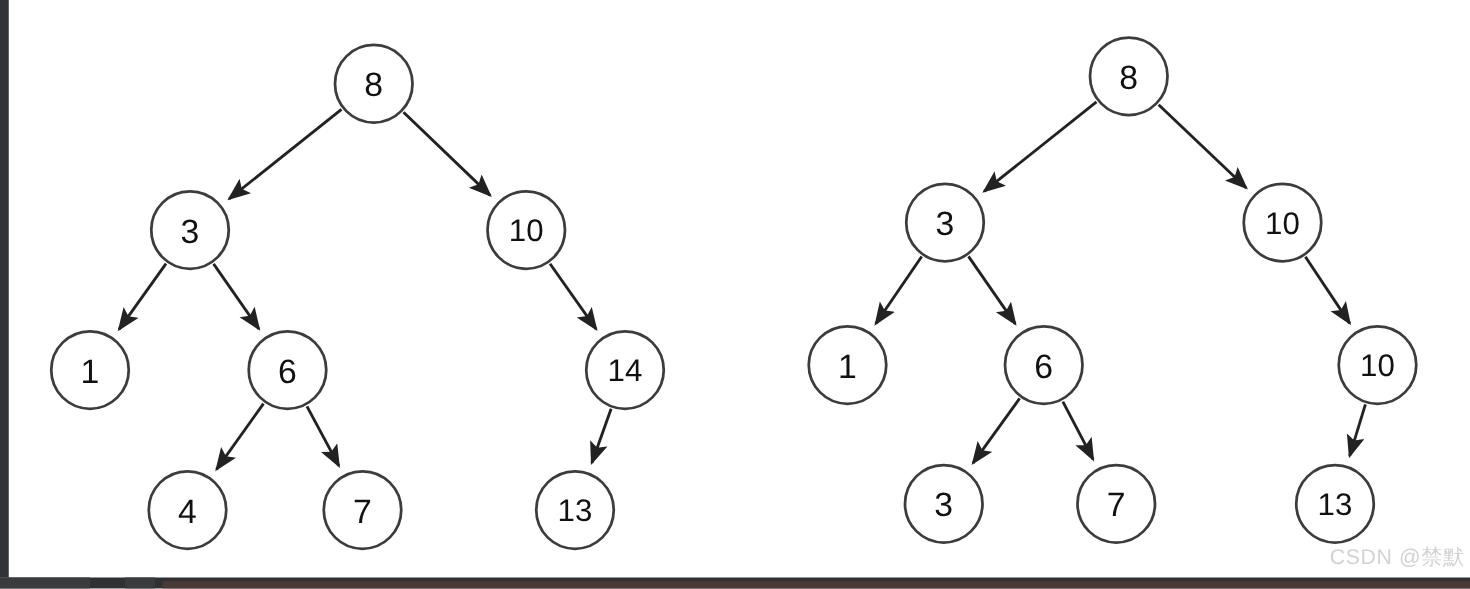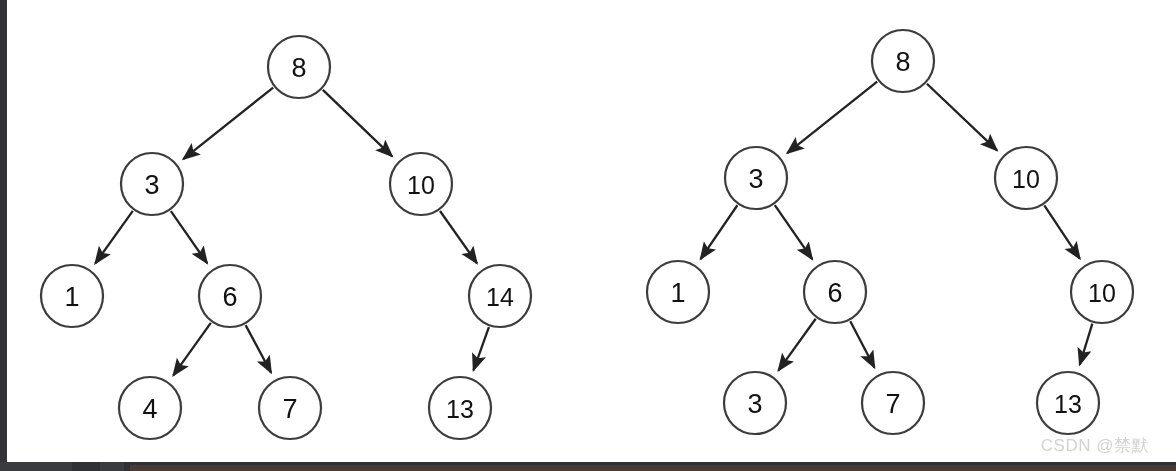--- a/index.html
+++ b/index.html
@@ -68,21 +68,21 @@
   .node-label.small {
     font-size: 25px;
   }
   .edge-line {
     stroke: #222222;
     stroke-width: 2.3;
     fill: none;
   }
   #watermark {
     position: absolute;
-    right: 27px;
+    right: 4px;
     bottom: 14px;
     color: #d2d2d2;
     font-size: 17px;
     letter-spacing: 0.5px;
     font-family: "Liberation Sans", "DejaVu Sans", sans-serif;
     white-space: nowrap;
     user-select: none;
   }
 </style>
 </head>

